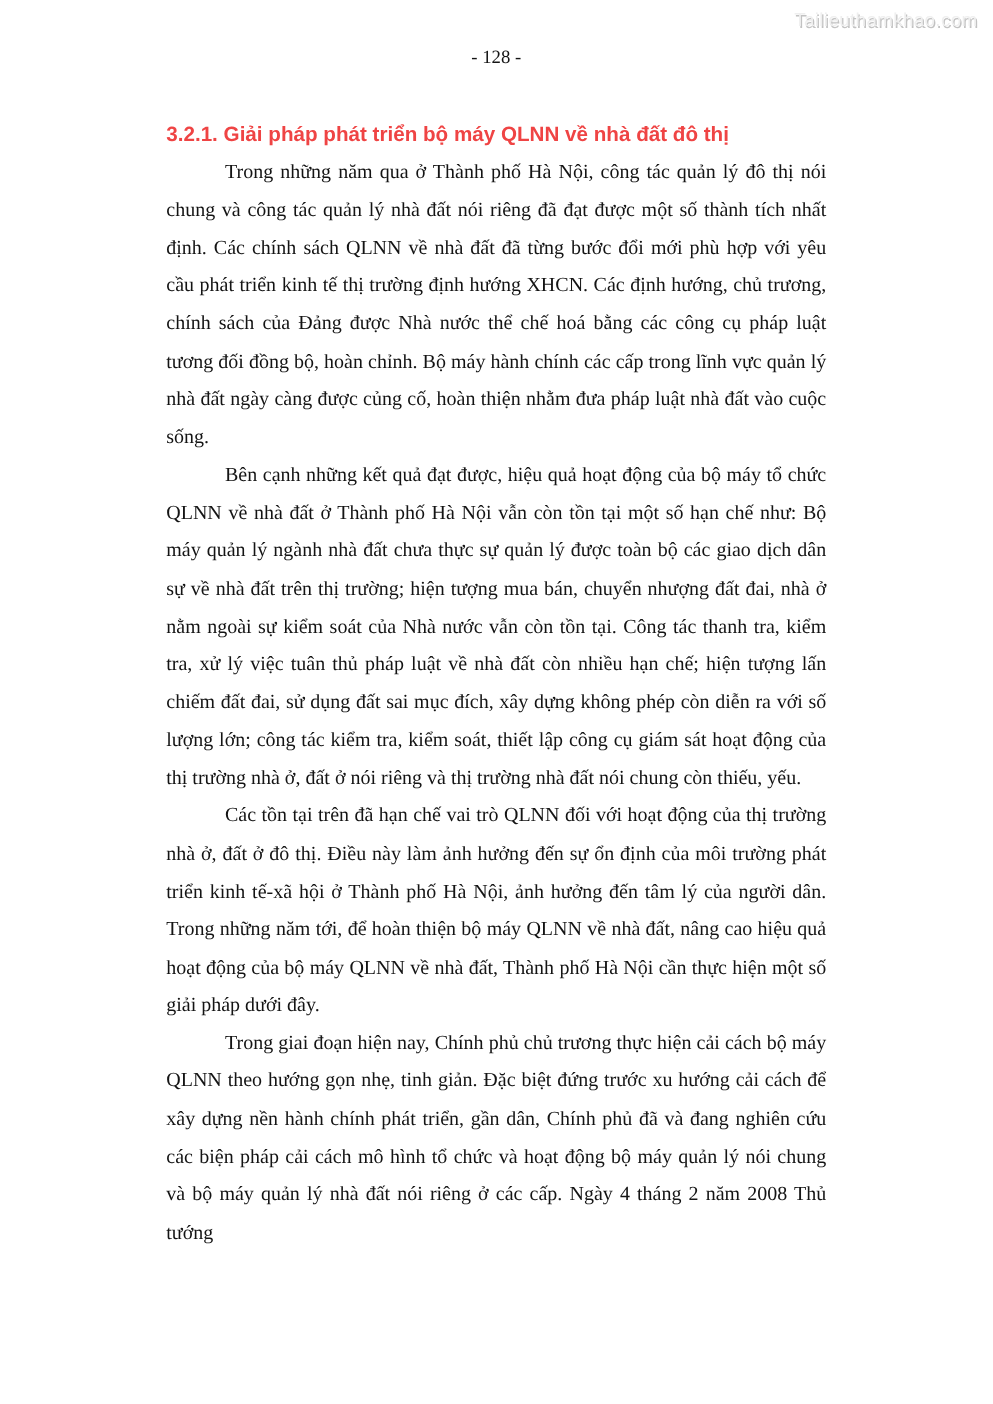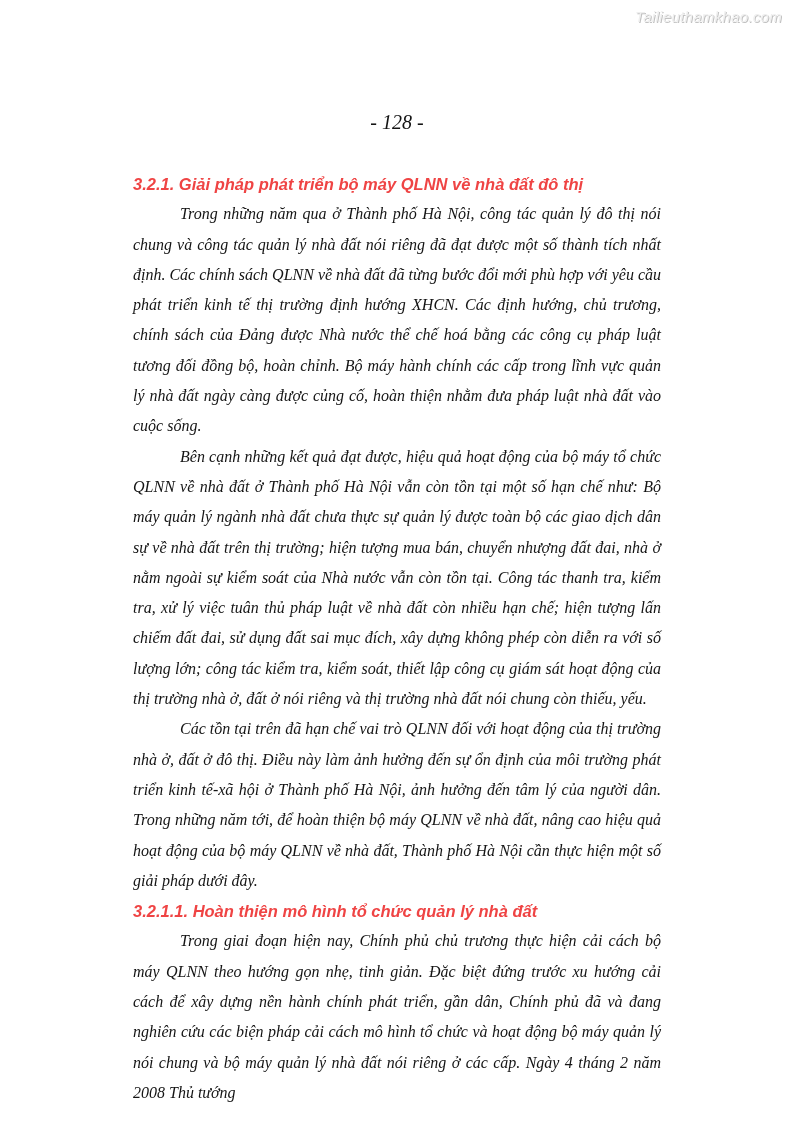--- a/index.html
+++ b/index.html
@@ -8,39 +8,38 @@
     background: #ffffff;
   }
   .sheet {
     position: relative;
     width: 794px;
     height: 1123px;
     background: #ffffff;
     overflow: hidden;
     font-family: "Liberation Serif", "DejaVu Serif", serif;
     color: #141414;
-    font-style: italic;
   }
   .watermark {
     position: absolute;
     top: 8px;
     right: 12px;
     font-family: "Liberation Sans", "DejaVu Sans", sans-serif;
     font-size: 15px;
     letter-spacing: 0.3px;
     color: #efefef;
     text-shadow: 1px 1px 0 #c2c2c2;
     user-select: none;
   }
   .page-number {
-    padding-top: 112px;
+    padding-top: 36px;
     width: 528px;
     margin: 0 auto 0 133px;
     text-align: center;
-    font-size: 20px;
+    font-size: 15px;
     line-height: 20px;
   }
   .body-col {
     width: 528px;
     margin: 37px 133px 0 133px;
     font-size: 16px;
     line-height: 30.3px;
     text-align: justify;
   }
   .body-col h1,
@@ -70,19 +69,18 @@
   <div class="body-col">
 
     <h1>3.2.1. Giải pháp phát triển bộ máy QLNN về nhà đất đô thị</h1>
 
     <p>Trong những năm qua ở Thành phố Hà Nội, công tác quản lý đô thị nói chung và công tác quản lý nhà đất nói riêng đã đạt được một số thành tích nhất định. Các chính sách QLNN về nhà đất đã từng bước đổi mới phù hợp với yêu cầu phát triển kinh tế thị trường định hướng XHCN. Các định hướng, chủ trương, chính sách của Đảng được Nhà nước thể chế hoá bằng các công cụ pháp luật tương đối đồng bộ, hoàn chỉnh. Bộ máy hành chính các cấp trong lĩnh vực quản lý nhà đất ngày càng được củng cố, hoàn thiện nhằm đưa pháp luật nhà đất vào cuộc sống.</p>
 
     <p>Bên cạnh những kết quả đạt được, hiệu quả hoạt động của bộ máy tổ chức QLNN về nhà đất ở Thành phố Hà Nội vẫn còn tồn tại một số hạn chế như: Bộ máy quản lý ngành nhà đất chưa thực sự quản lý được toàn bộ các giao dịch dân sự về nhà đất trên thị trường; hiện tượng mua bán, chuyển nhượng đất đai, nhà ở nằm ngoài sự kiểm soát của Nhà nước vẫn còn tồn tại. Công tác thanh tra, kiểm tra, xử lý việc tuân thủ pháp luật về nhà đất còn nhiều hạn chế; hiện tượng lấn chiếm đất đai, sử dụng đất sai mục đích, xây dựng không phép còn diễn ra với số lượng lớn; công tác kiểm tra, kiểm soát, thiết lập công cụ giám sát hoạt động của thị trường nhà ở, đất ở nói riêng và thị trường nhà đất nói chung còn thiếu, yếu.</p>
 
     <p>Các tồn tại trên đã hạn chế vai trò QLNN đối với hoạt động của thị trường nhà ở, đất ở đô thị. Điều này làm ảnh hưởng đến sự ổn định của môi trường phát triển kinh tế-xã hội ở Thành phố Hà Nội, ảnh hưởng đến tâm lý của người dân. Trong những năm tới, để hoàn thiện bộ máy QLNN về nhà đất, nâng cao hiệu quả hoạt động của bộ máy QLNN về nhà đất, Thành phố Hà Nội cần thực hiện một số giải pháp dưới đây.</p>
 
-    <h2>3.2.1.1. Hoàn thiện mô hình tổ chức quản lý nhà đất</h2>
 
     <p>Trong giai đoạn hiện nay, Chính phủ chủ trương thực hiện cải cách bộ máy QLNN theo hướng gọn nhẹ, tinh giản. Đặc biệt đứng trước xu hướng cải cách để xây dựng nền hành chính phát triển, gần dân, Chính phủ đã và đang nghiên cứu các biện pháp cải cách mô hình tổ chức và hoạt động bộ máy quản lý nói chung và bộ máy quản lý nhà đất nói riêng ở các cấp. Ngày 4 tháng 2 năm 2008 Thủ tướng</p>
 
   </div>
 
 </div>
 
 </body></html>

